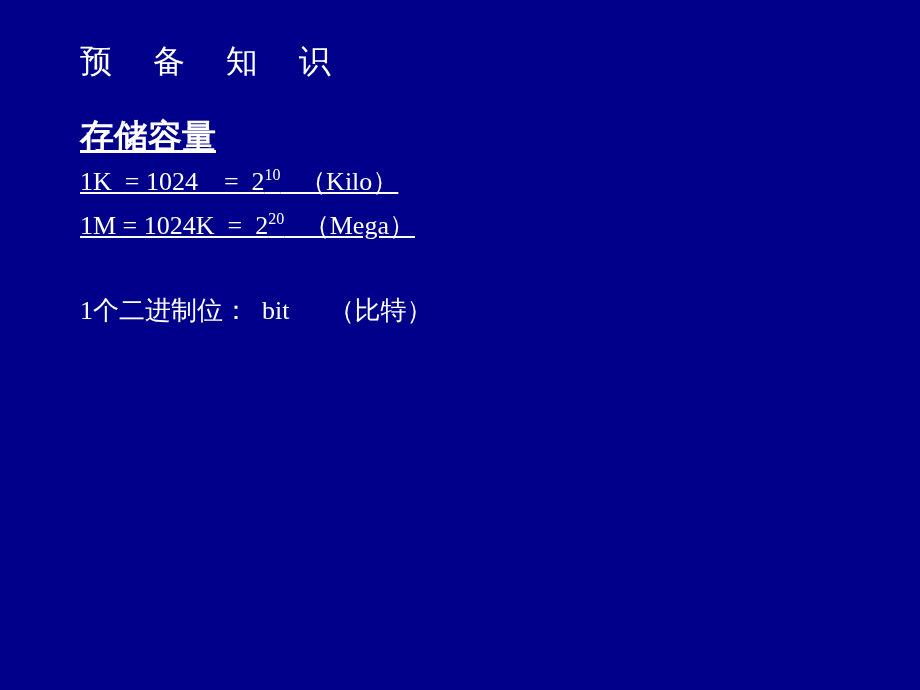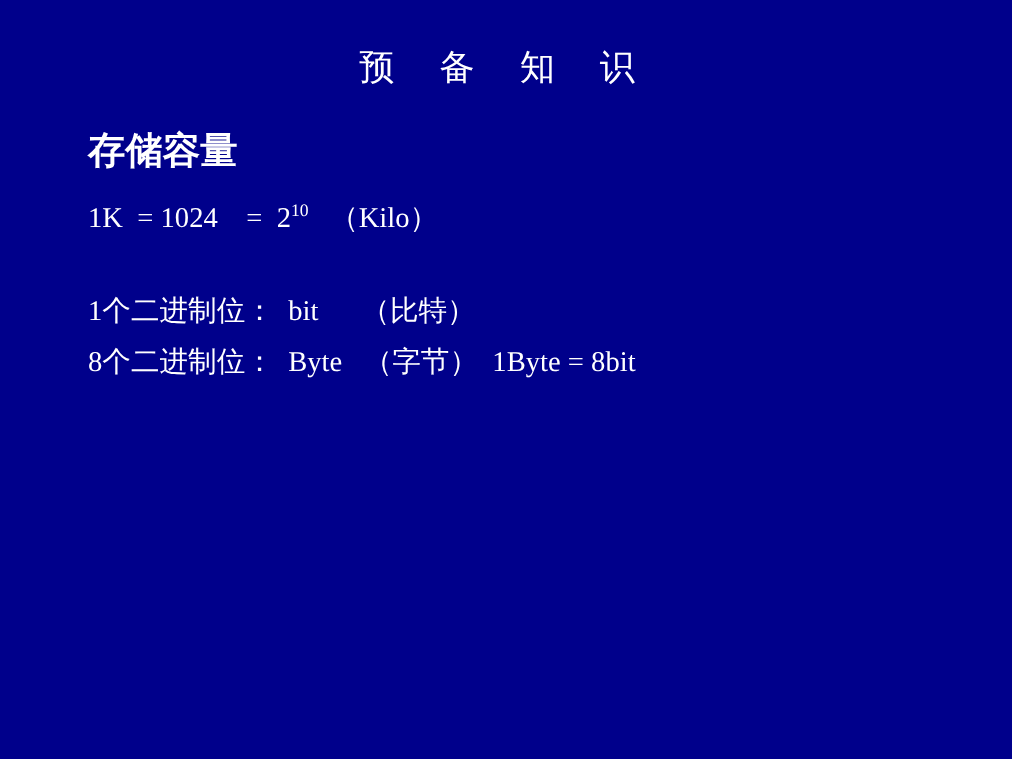--- a/index.html
+++ b/index.html
@@ -23,45 +23,47 @@
     .slide-container {
       width: 920px;
       height: 690px;
       background-color: #00008B;
       padding: 40px 80px;
       display: flex;
       flex-direction: column;
     }
 
     .title {
-      text-align: center;
+      text-align: left;
       font-size: 32px;
       letter-spacing: 16px;
       margin-bottom: 30px;
       color: #FFFFFF;
       font-weight: normal;
     }
 
     .section-title {
       font-size: 34px;
       font-weight: bold;
       color: #FFFFFF;
-      margin-bottom: 16px;
+      margin-bottom: 0;
+      text-decoration: underline;
     }
 
     .content-block {
       margin-bottom: 30px;
     }
 
     .formula-line {
       font-size: 26px;
       line-height: 1.7;
       color: #FFFFFF;
       font-family: "Times New Roman", "SimHei", serif;
       white-space: nowrap;
+      text-decoration: underline;
     }
 
     .formula-line sup {
       font-size: 16px;
       vertical-align: super;
     }
 
     .bit-lines {
       margin-top: 10px;
     }
@@ -89,24 +91,24 @@
 <div class="slide-container">
 
   <h1 class="title">预  备  知  识</h1>
 
   <div class="content-block">
     <div class="section-title">存储容量</div>
 
     <div class="formula-line">
       1K &nbsp;= 1024 &nbsp;&nbsp;&nbsp;= &nbsp;2<sup>10</sup> &nbsp;&nbsp;（Kilo）
     </div>
+    <div class="formula-line">
+      1M = 1024K &nbsp;= &nbsp;2<sup>20</sup> &nbsp;&nbsp;（Mega）
+    </div>
   </div>
 
   <div class="bit-lines">
     <div class="bit-line">
       1个二进制位：&nbsp;&nbsp;bit &nbsp;&nbsp;&nbsp;&nbsp;&nbsp;（比特）
     </div>
-    <div class="bit-line">
-      8个二进制位：&nbsp;&nbsp;Byte &nbsp;&nbsp;（字节）&nbsp;&nbsp;1Byte = 8bit
-    </div>
   </div>
 
 </div>
 
 </body></html>

